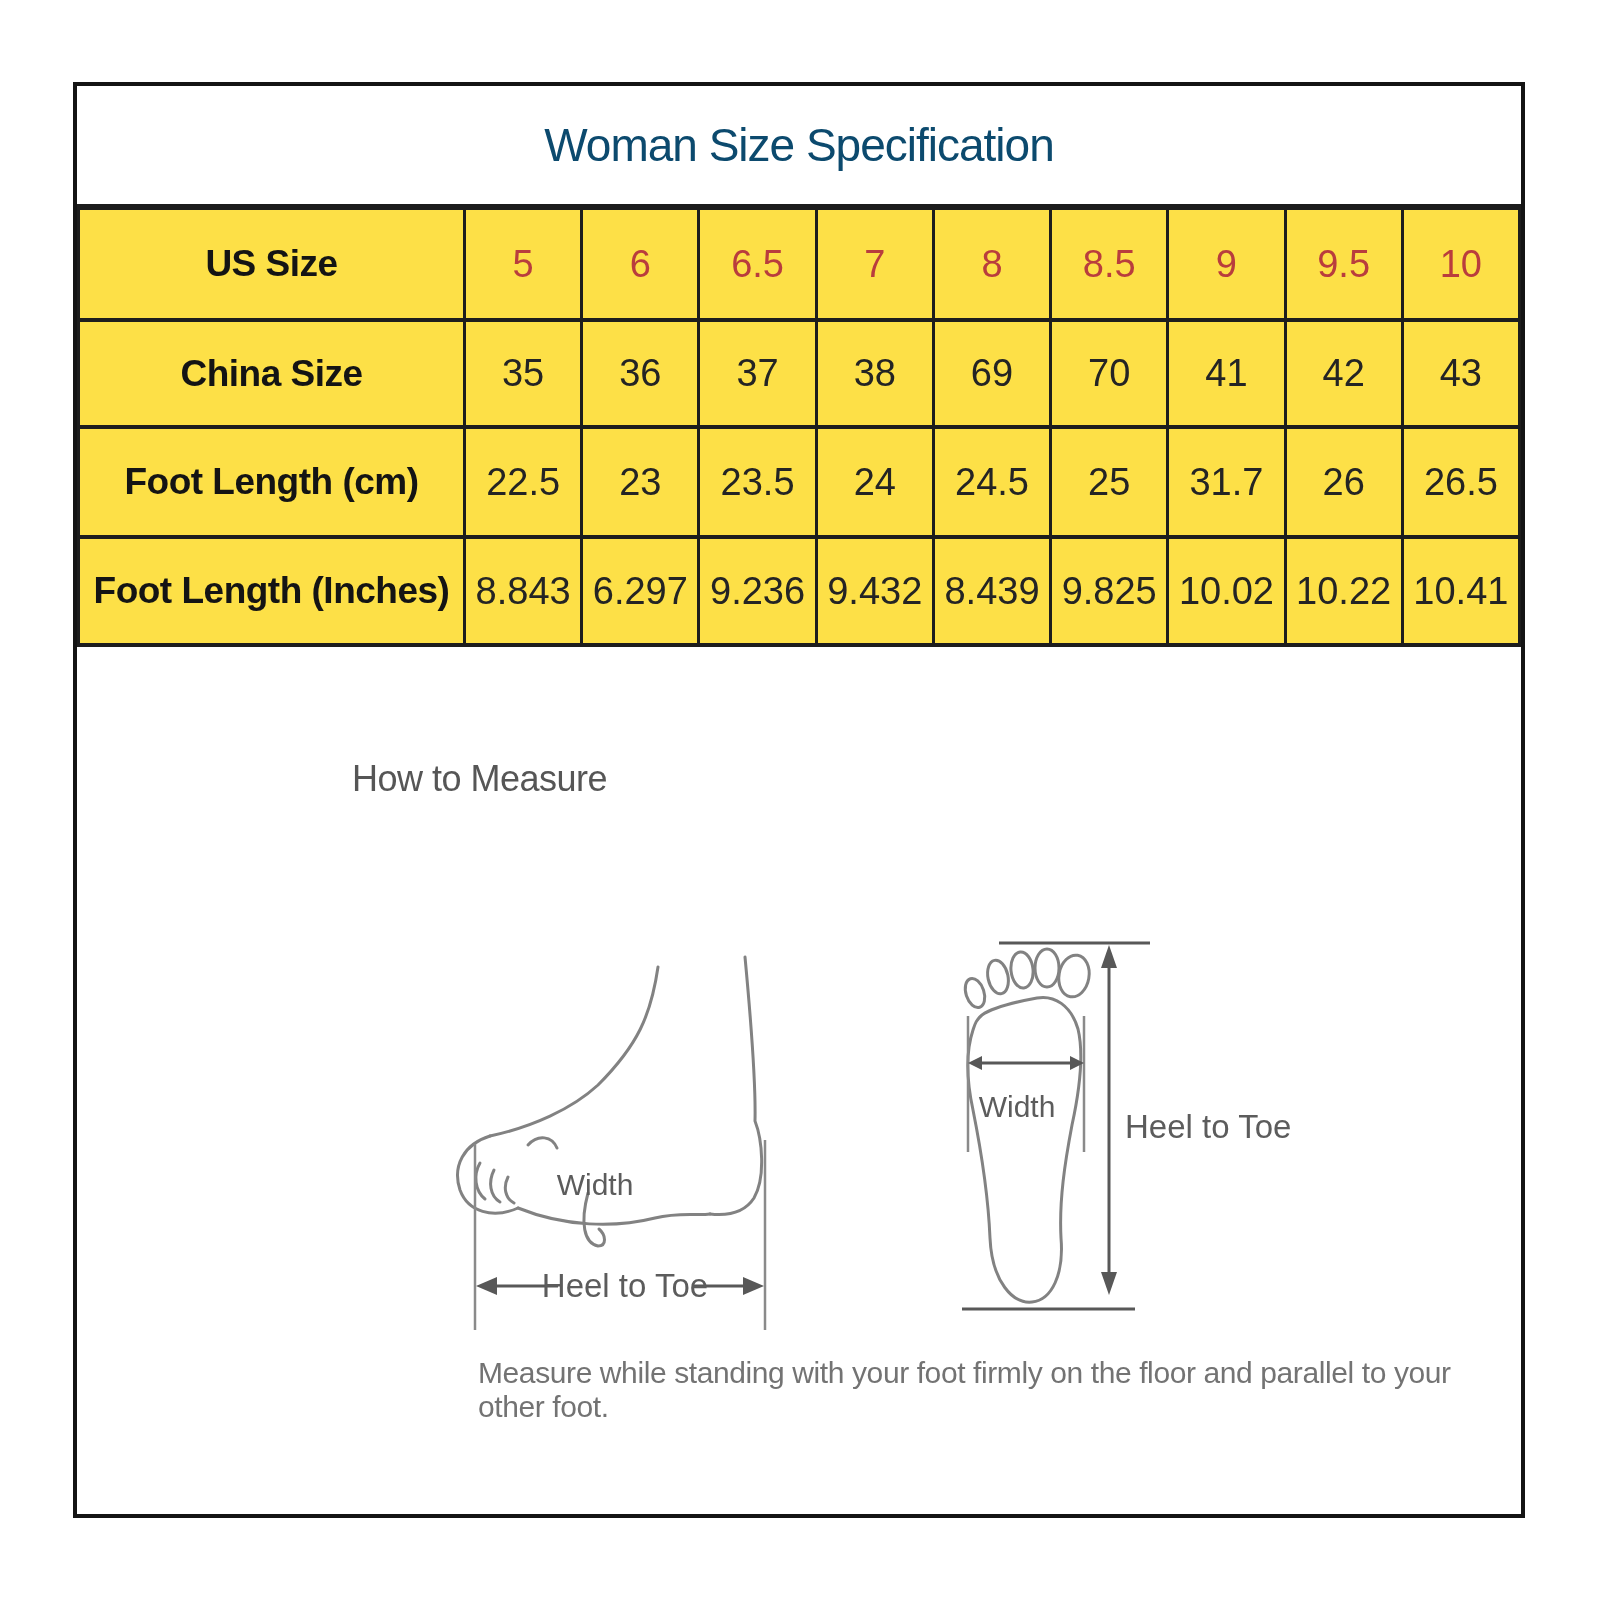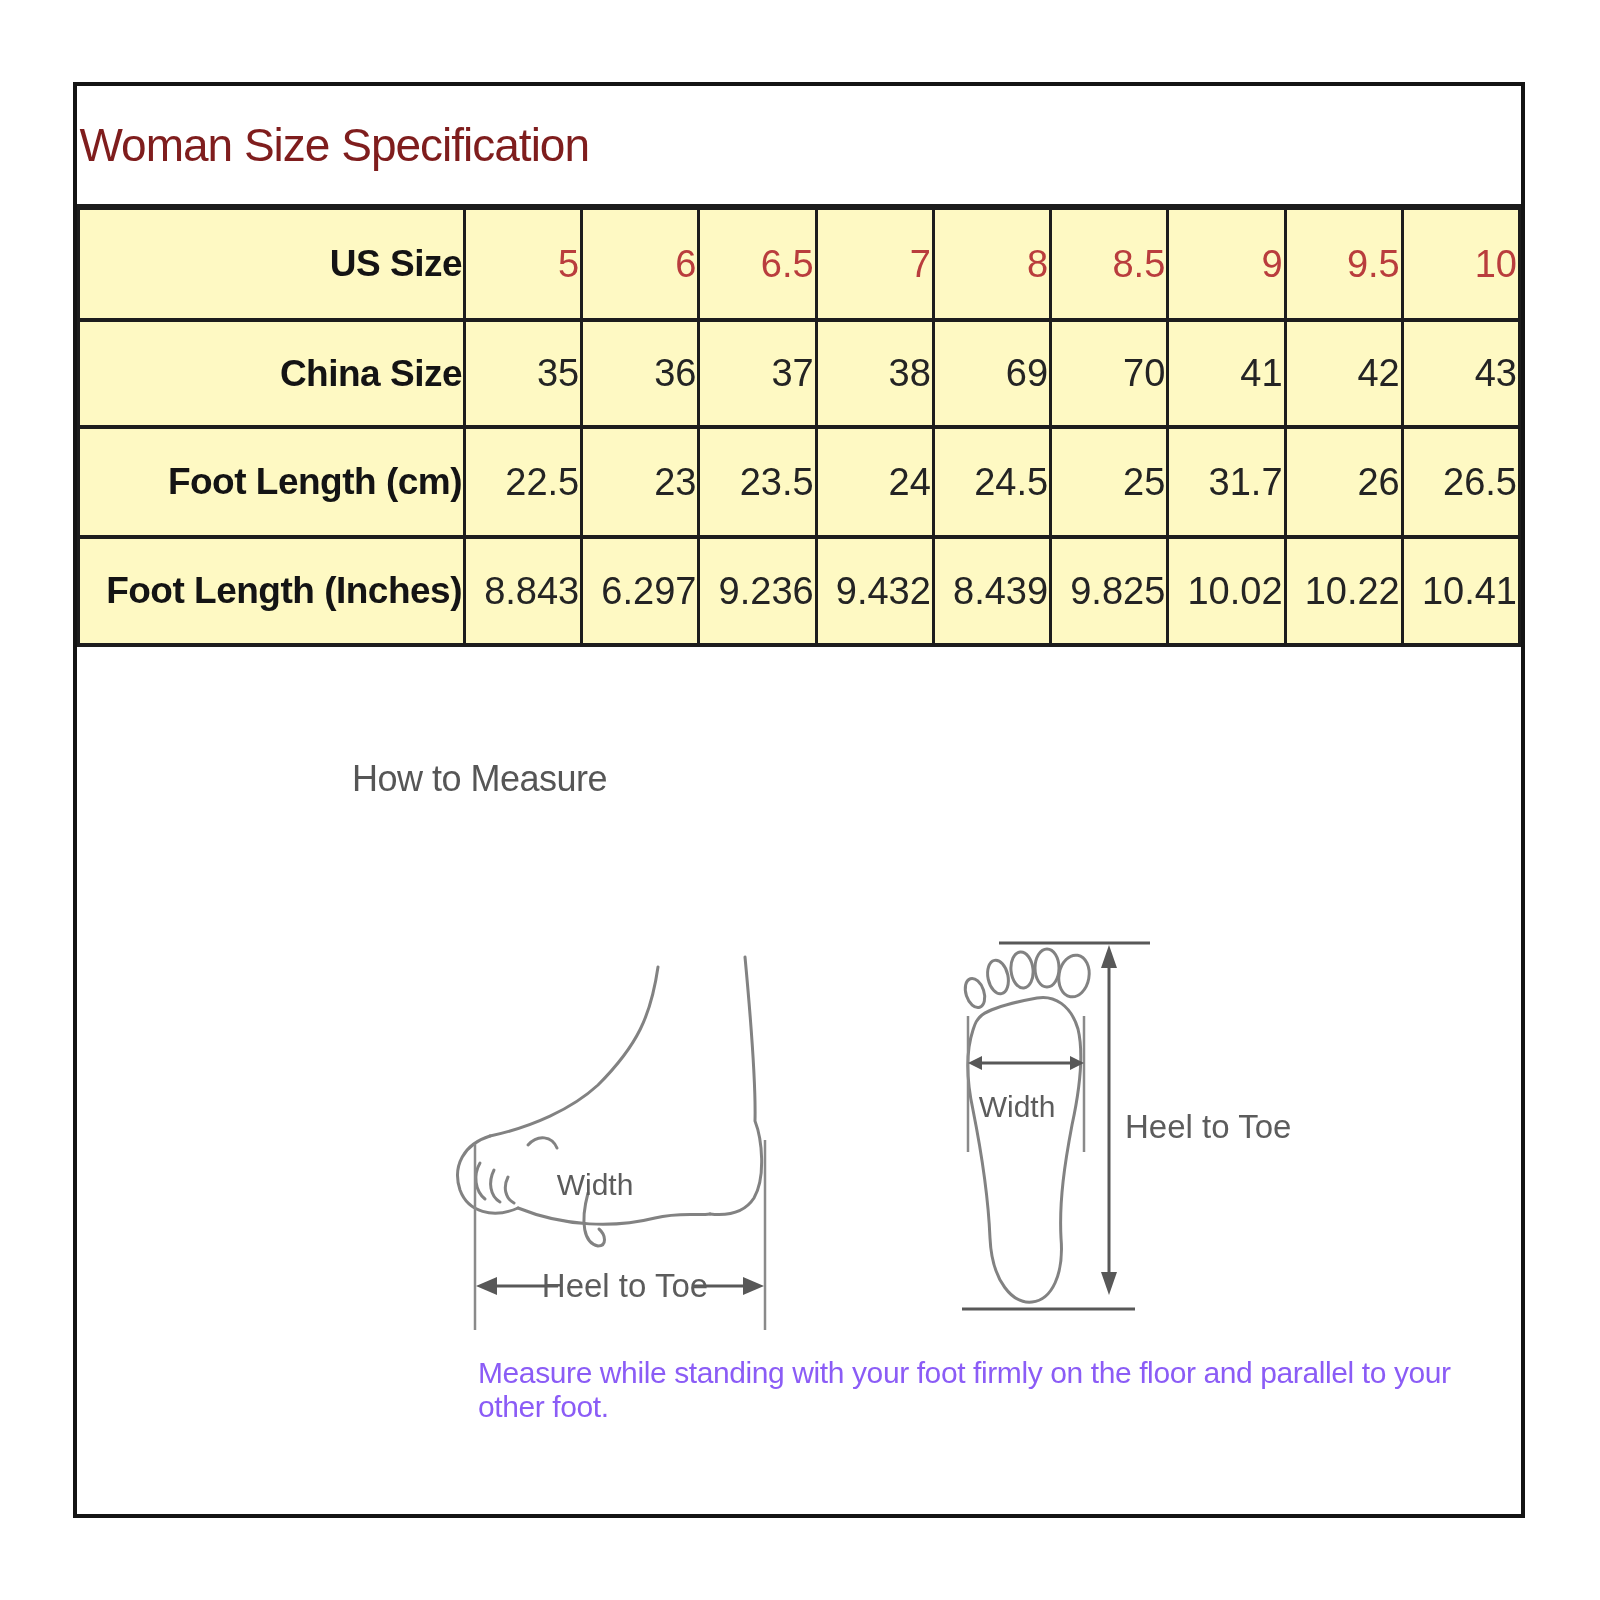--- a/index.html
+++ b/index.html
@@ -15,29 +15,29 @@
     font-family:"Liberation Sans", sans-serif;overflow:hidden;
   }
   .panel{
     position:absolute;left:73px;top:82px;width:1452px;height:1436px;
     border:4px solid #141414;background:#ffffff;box-sizing:border-box;
   }
   table.size-table{
     border-collapse:collapse;table-layout:fixed;width:100%;
   }
   td.title-cell{
-    height:116px;text-align:left;vertical-align:middle;
-    font-size:46px;letter-spacing:-1px;color:#7f1d1d;
+    height:116px;text-align:center;vertical-align:middle;
+    font-size:46px;letter-spacing:-1px;color:#0c4a6e;
     border-bottom:6px solid var(--table_border);
   }
   .size-table th,.size-table td.val{
     border:4px solid var(--table_border);
     border-left-width:3px;border-right-width:3px;
-    text-align:right;vertical-align:middle;
-    font-size:38px;color:#242424;background:#fef9c3;
+    text-align:center;vertical-align:middle;
+    font-size:38px;color:#242424;background:#fde047;
   }
   .size-table th{
     font-weight:bold;font-size:37px;letter-spacing:-0.5px;color:#141414;
   }
   tr.row-us    > *{height:106px;}
   tr.row-china > *{height:101px;}
   tr.row-cm    > *{height:104px;}
   tr.row-inch  > *{height:102px;}
   tr.row-us td.val{color:var(--accent_red);}
   
@@ -46,21 +46,21 @@
     font-size:36px;letter-spacing:-0.5px;color:#565656;
   }
   .howto-sub{
     position:absolute;left:352px;top:830px;
     font-size:28px;letter-spacing:-0.3px;color:#4b4b4b;
   }
   .foot-side{position:absolute;left:440px;top:893px;}
   .foot-sole{position:absolute;left:935px;top:912px;}
   .footnote{
     position:absolute;left:478px;top:1356px;width:1030px;
-    font-size:30px;letter-spacing:-0.4px;color:#8b5cf6;
+    font-size:30px;letter-spacing:-0.4px;color:#737373;
   }
   .sketch{stroke:var(--sketch_gray);stroke-width:3;fill:none;stroke-linecap:round;}
   .guide{stroke:#8a8a8a;stroke-width:2.5;fill:none;}
   .arrow{stroke:var(--arrow_gray);stroke-width:3;fill:none;}
   .ahead{fill:var(--arrow_gray);stroke:none;}
   .diag-label{fill:var(--label_gray);font-family:"Liberation Sans",sans-serif;}
 </style>
 </head>
 <body>
 

